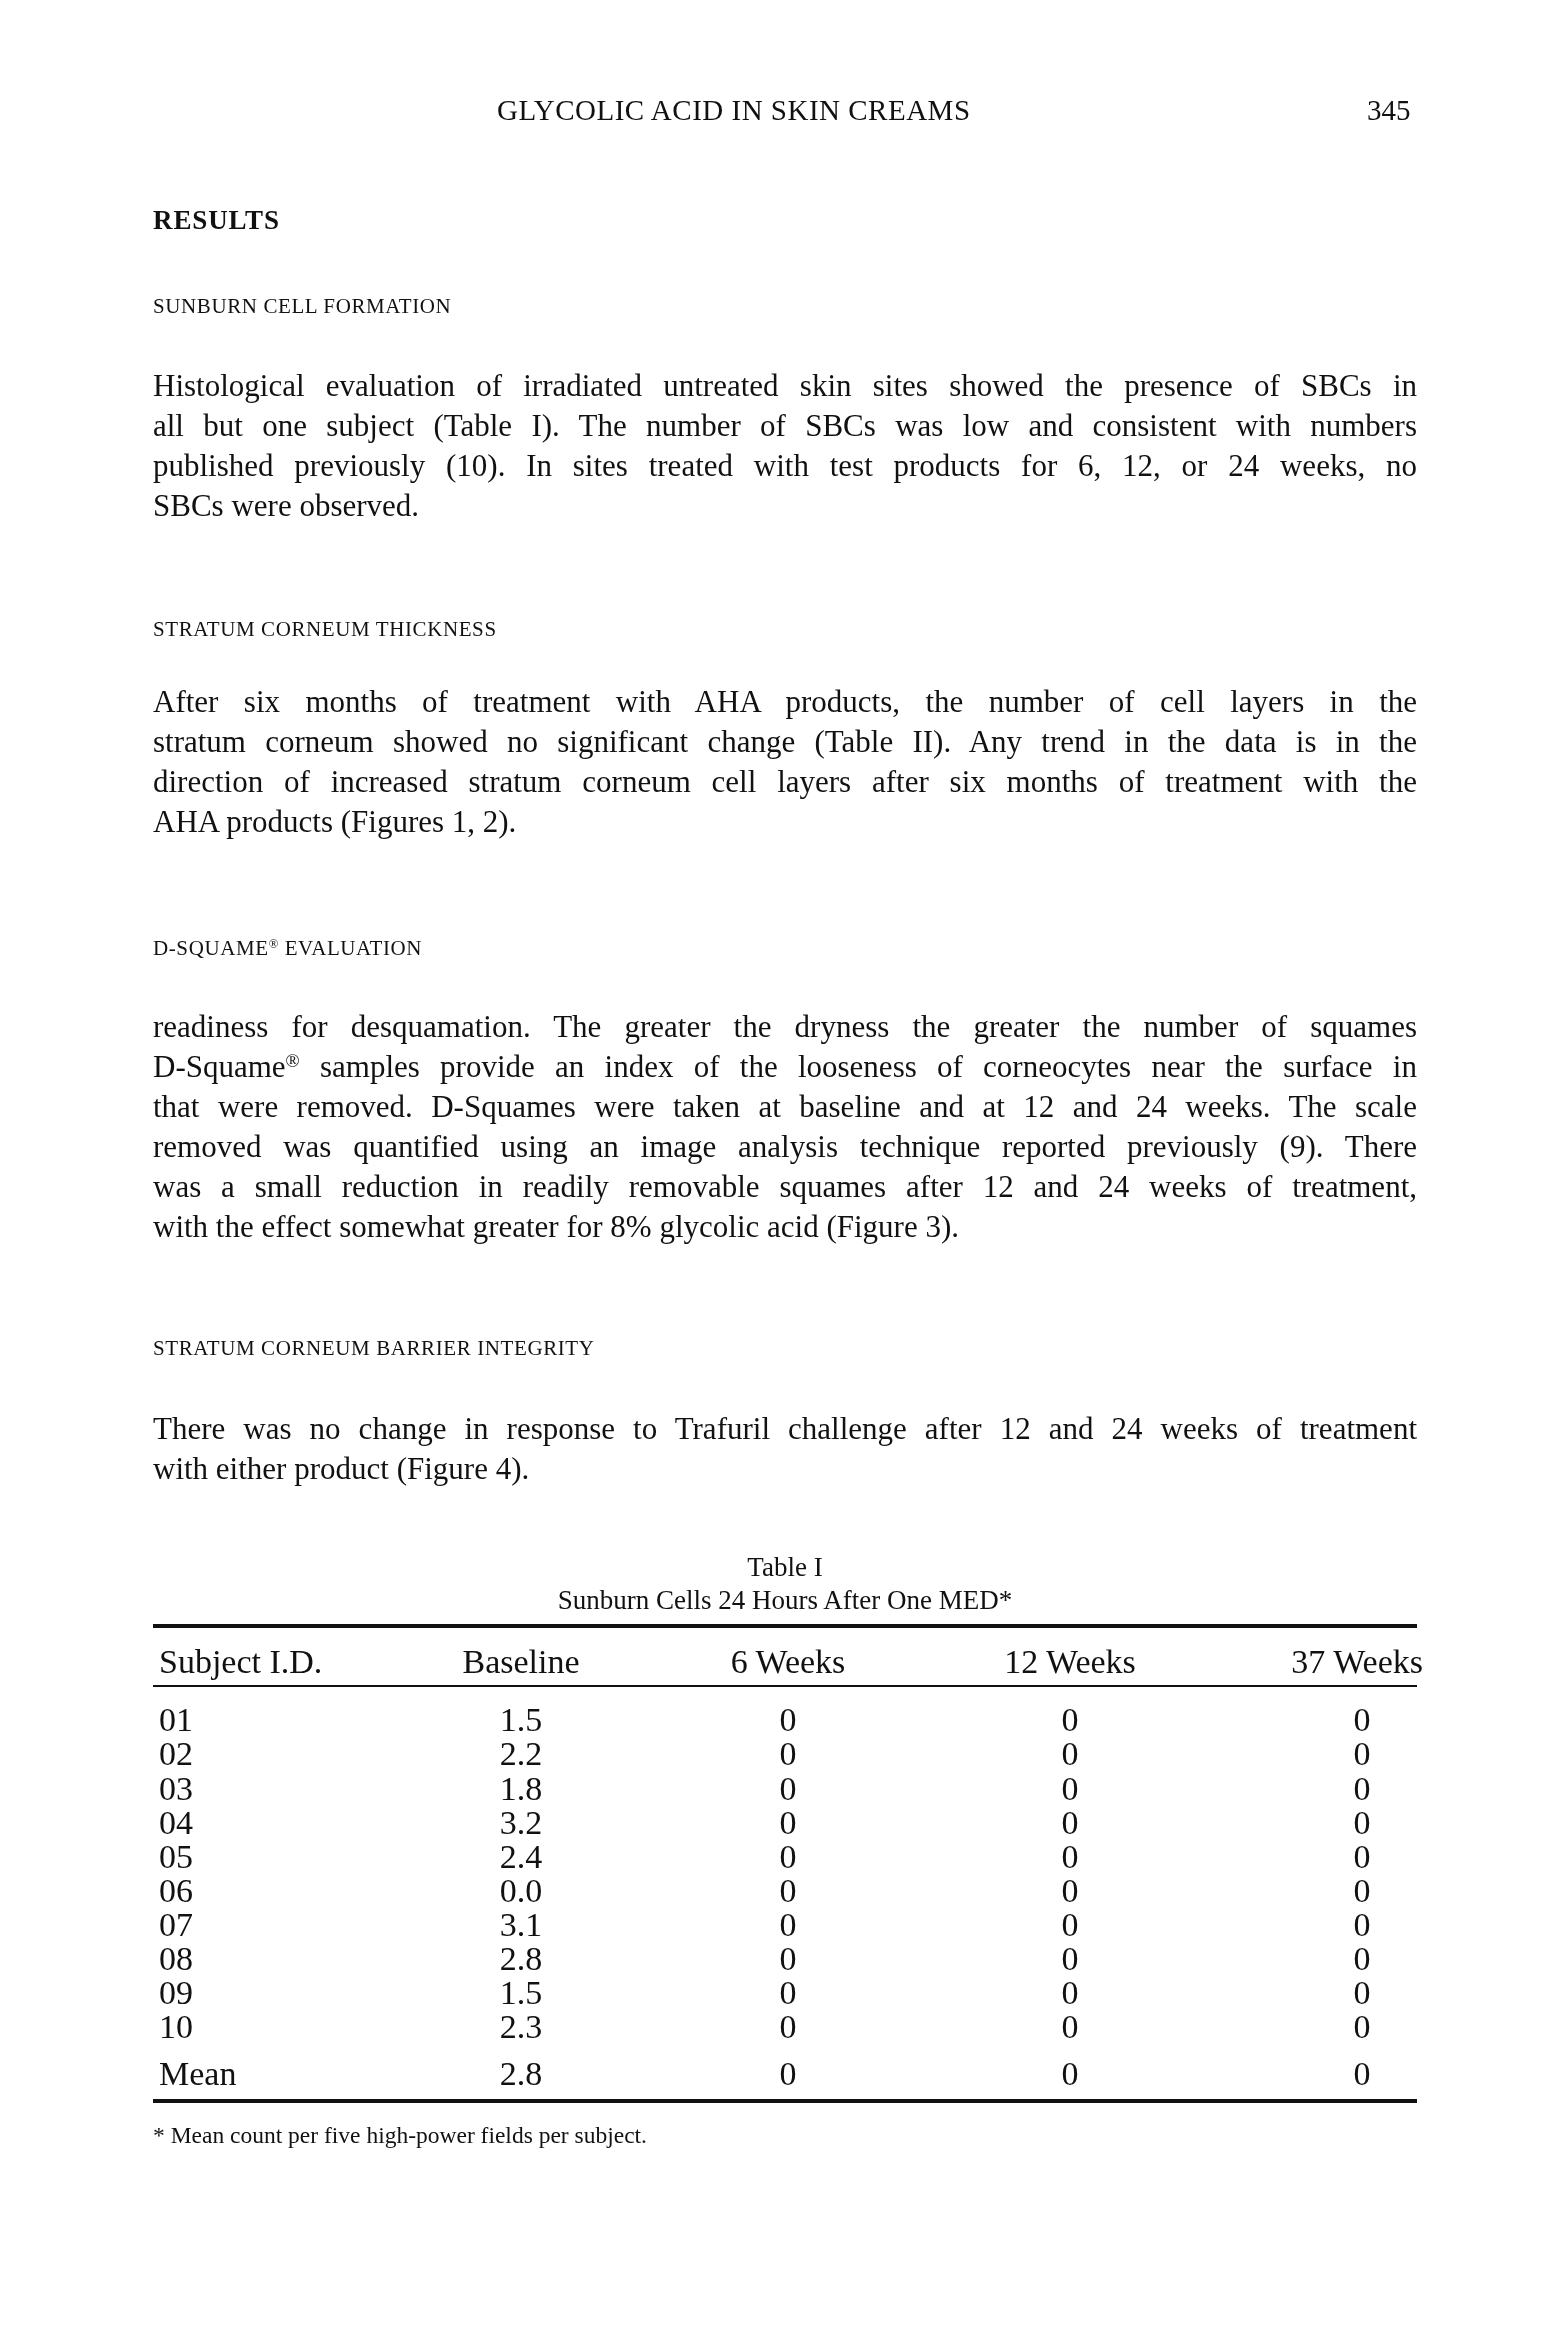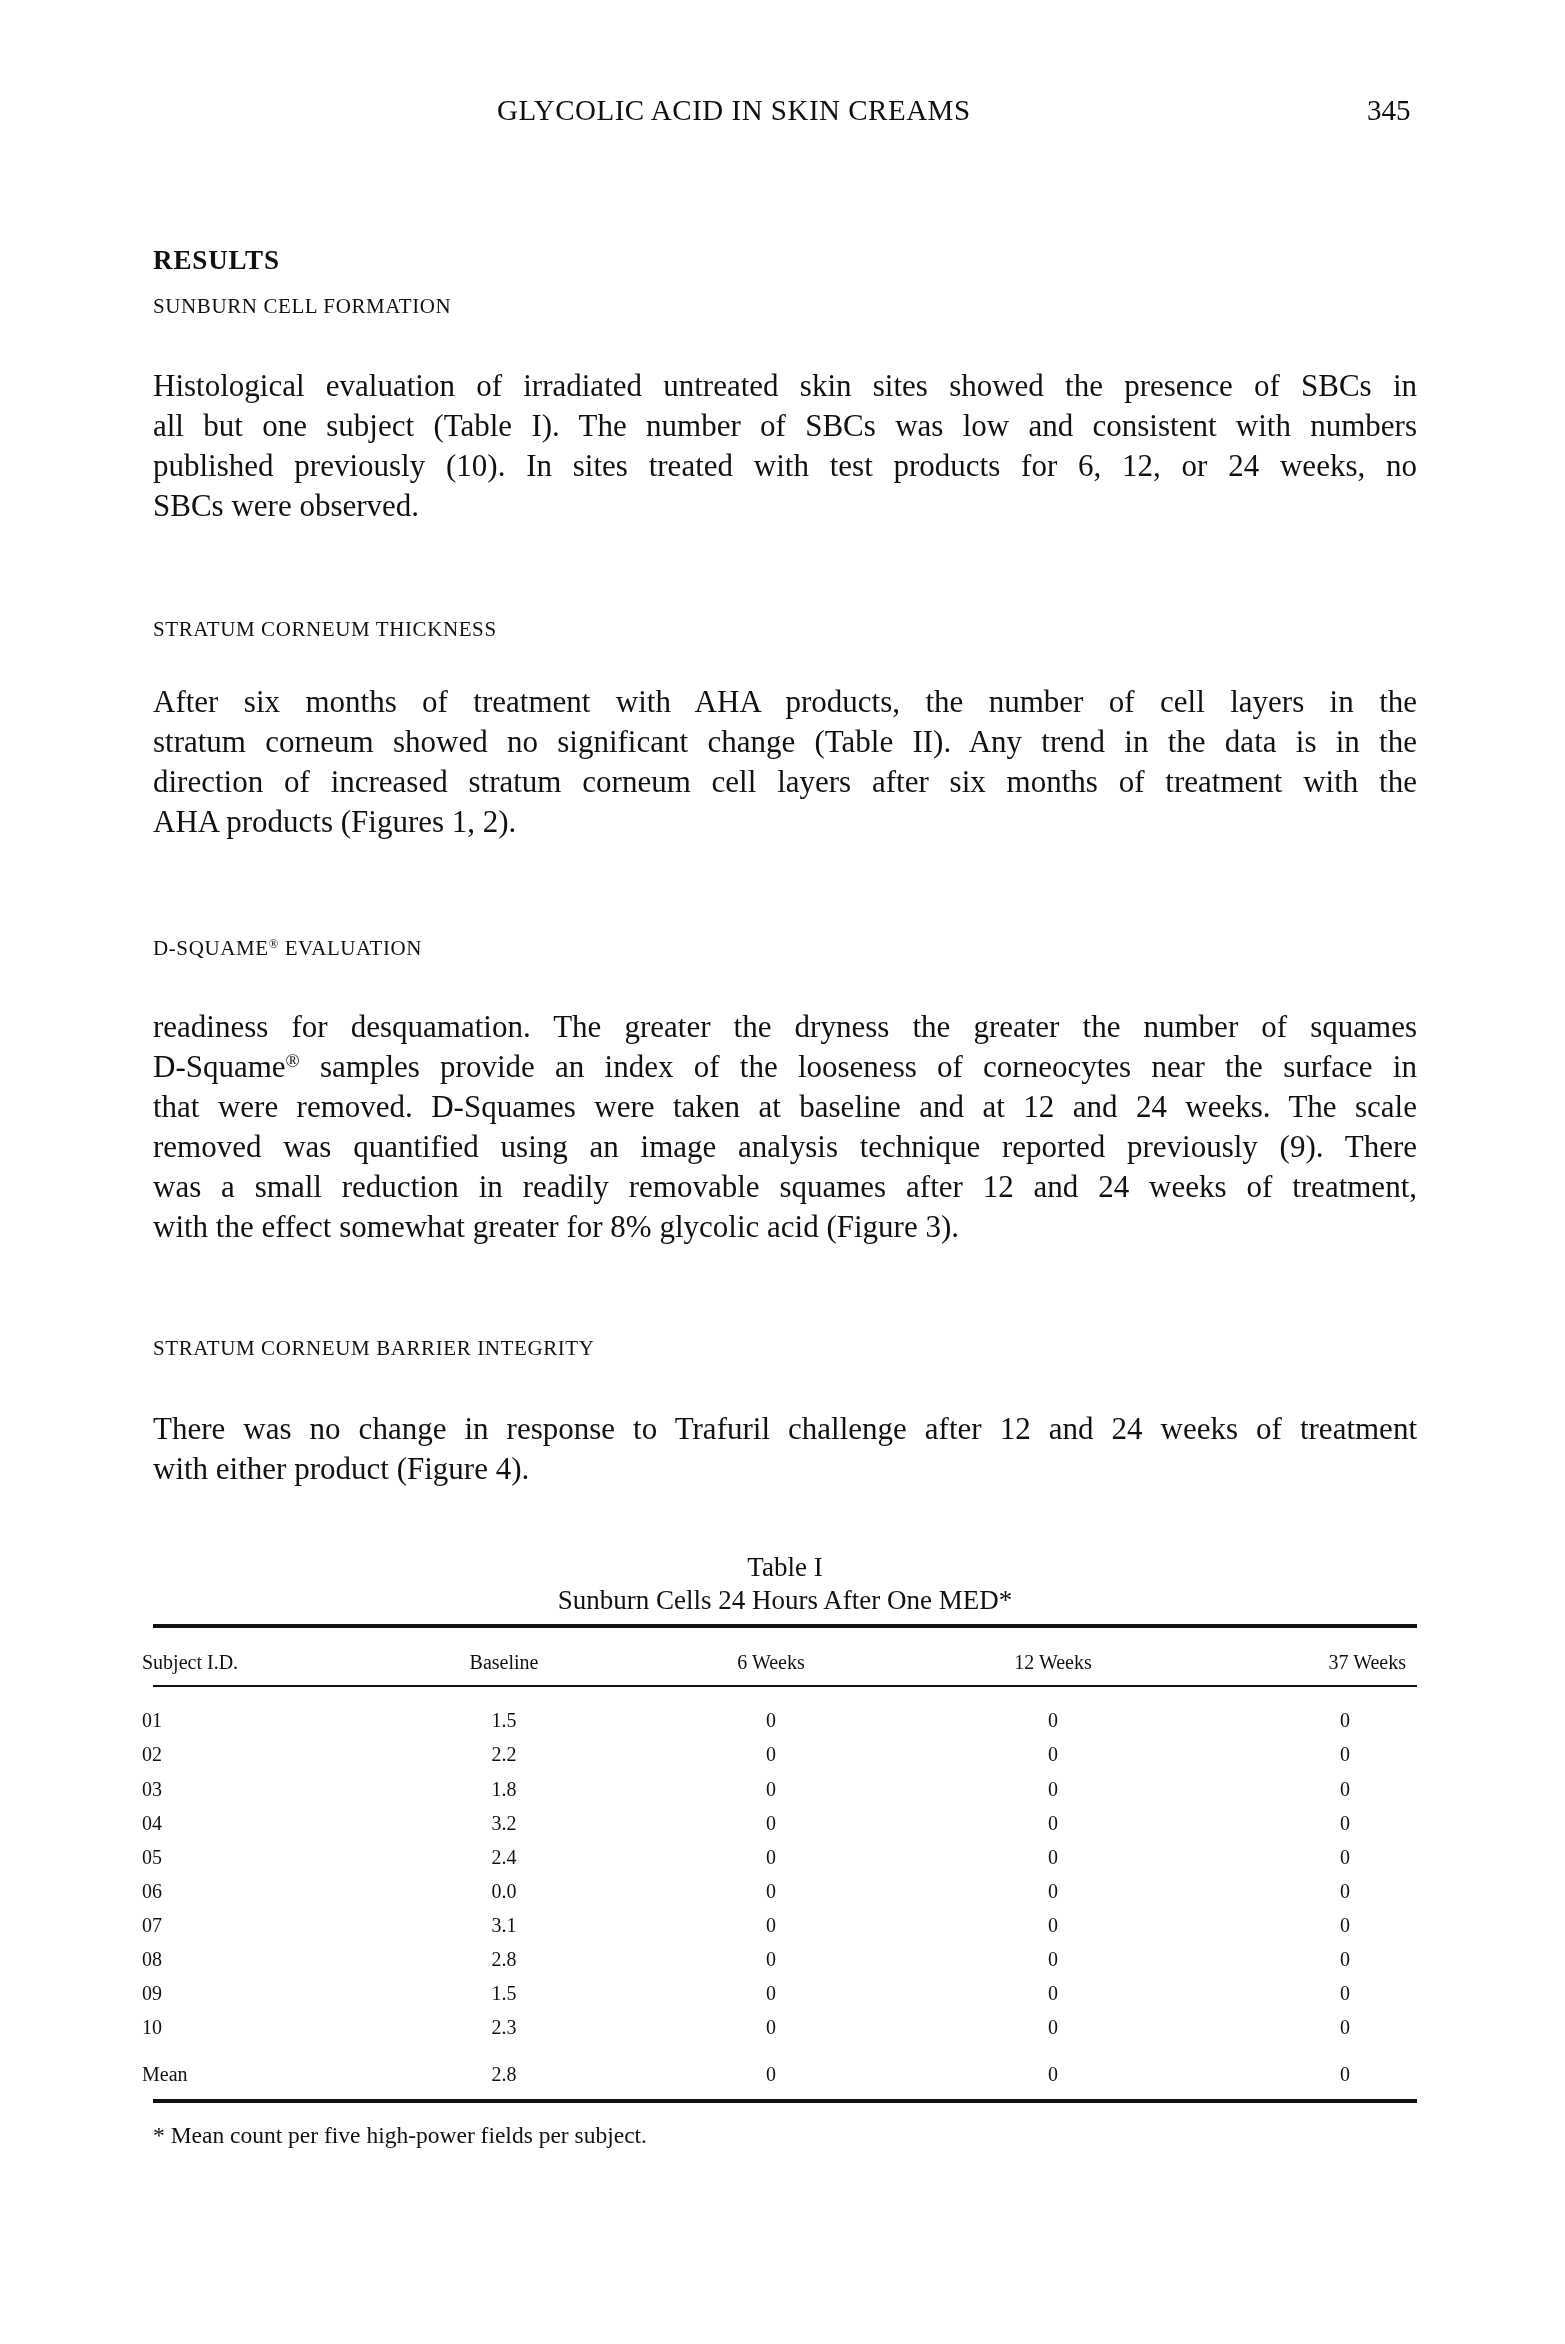--- a/index.html
+++ b/index.html
@@ -1,31 +1,31 @@
 <!DOCTYPE html>
 <html style="font-size:15px"><head>
 <meta charset="utf-8">
 <style>
   html, body { margin: 0; padding: 0; background: #ffffff; }
   body { width: 1566px; height: 2345px; position: relative; overflow: hidden;
          font-family: "Liberation Serif", "DejaVu Serif", serif; color: #111111; }
   .abs { position: absolute; white-space: nowrap; }
   .running-head { top: 94px; left: 497px; font-size: 29px; letter-spacing: 0.5px; }
   .page-num { top: 94px; left: 1367px; font-size: 29px; }
-  .h-results { top: 205px; left: 153px; font-size: 27px; font-weight: bold; letter-spacing: 0.9px; margin-top: 40px; }
+  .h-results { top: 205px; left: 153px; font-size: 27px; font-weight: bold; letter-spacing: 0.9px; }
   .h-sub { left: 153px; font-size: 21px; letter-spacing: 0.6px; }
   .para { position: absolute; left: 153px; width: 1264px; font-size: 31px; }
   .line { height: 40px; line-height: 40px; white-space: nowrap; text-align: justify; text-align-last: justify; }
   .line.last { text-align-last: left; }
   sup.reg { font-size: 0.6em; vertical-align: 0.55em; line-height: 0; }
   .table-title { position: absolute; left: 153px; width: 1264px; text-align: center; font-size: 27px; }
   .rule { position: absolute; left: 153px; width: 1264px; background: #111111; }
   .rule.thick { height: 3.8px; }
   .rule.thin { height: 1.9px; }
-  .trow { position: absolute; left: 142px; width: 1264px; height: 34px; font-size: 20px; line-height: 34px; }
+  .trow { position: absolute; left: 159px; width: 1264px; height: 34px; font-size: 34px; line-height: 34px; }
   .trow span { position: absolute; top: 0; white-space: nowrap; }
   .c0 { left: 0; }
   .c1 { left: 362px; width: 0; text-align: center; display: flex; justify-content: center; }
   .c2 { left: 629px; width: 0; display: flex; justify-content: center; }
   .c3 { left: 911px; width: 0; display: flex; justify-content: center; }
   .c4 { right: 0; }
   .c4z { left: 1203px; width: 0; display: flex; justify-content: center; }
   .footnote { position: absolute; left: 153px; top: 2122px; font-size: 23.5px; white-space: nowrap; }
 </style>
 </head>

